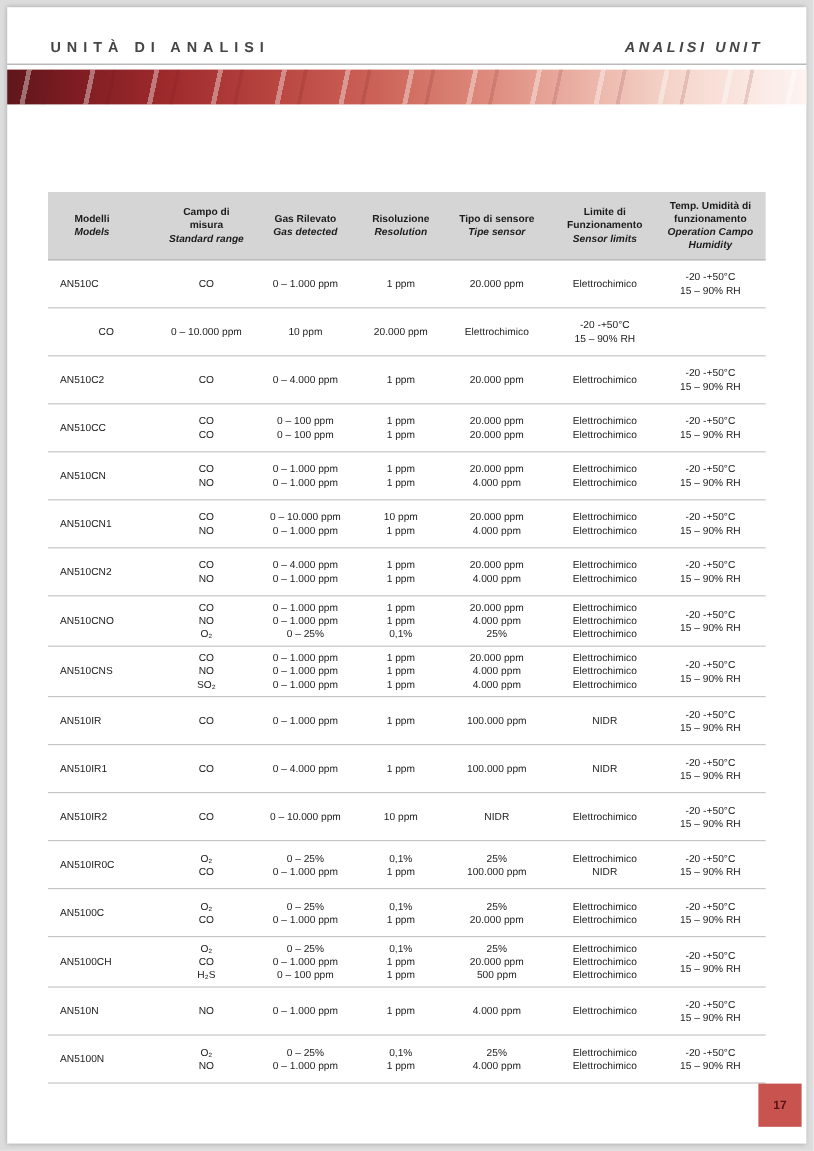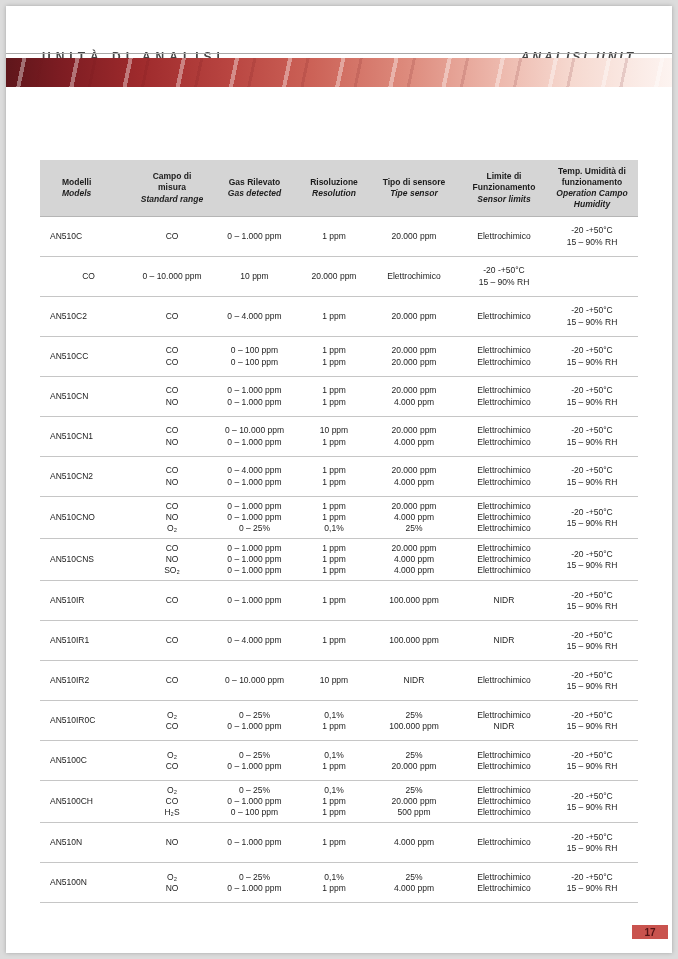--- a/index.html
+++ b/index.html
@@ -12,21 +12,21 @@
   }
   .page {
     position: absolute;
     left: 6px; top: 6px; right: 6px; bottom: 6px;
     background: #ffffff;
     box-shadow: 0 0 4px rgba(0,0,0,0.25);
   }
   
   .page-header {
     position: absolute; top: 26px; left: 36px; right: 36px;
-    display: flex; justify-content: space-between; align-items: baseline; margin-top: 18px;
+    display: flex; justify-content: space-between; align-items: baseline;
   }
   .h-left {
     font-size: 12px; font-weight: 600; letter-spacing: 5px; color: #454545;
   }
   .h-right {
     font-size: 12px; font-weight: 600; font-style: italic; letter-spacing: 3px; color: #454545;
   }
   .hairline {
     position: absolute; top: 47px; left: 0; right: 0; height: 1px; background: #a8a8a8;
   }
@@ -78,21 +78,21 @@
     text-align: center;
     font-size: 8.5px; line-height: 1.3;
     white-space: pre-line;
     padding: 0 2px;
     box-sizing: border-box;
   }
   .td.first { justify-content: flex-start; text-align: left; padding-left: 10px; }
   
   .page-number {
     position: absolute; right: 4px; bottom: 14px;
-    width: 36px; height: 14px;
+    width: 36px; height: 36px;
     background: #c9534e;
     display: flex; align-items: center; justify-content: center;
   }
   .page-number span {
     font-size: 10px; font-weight: 700; color: #541315;
   }
 </style>
 </head>
 <body>
 

